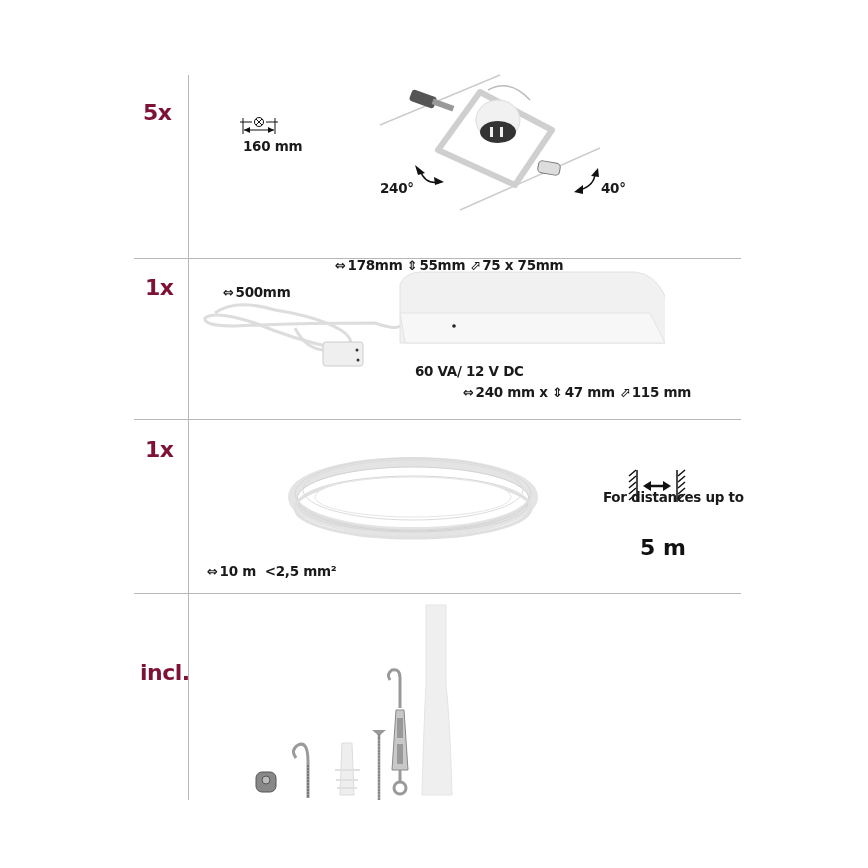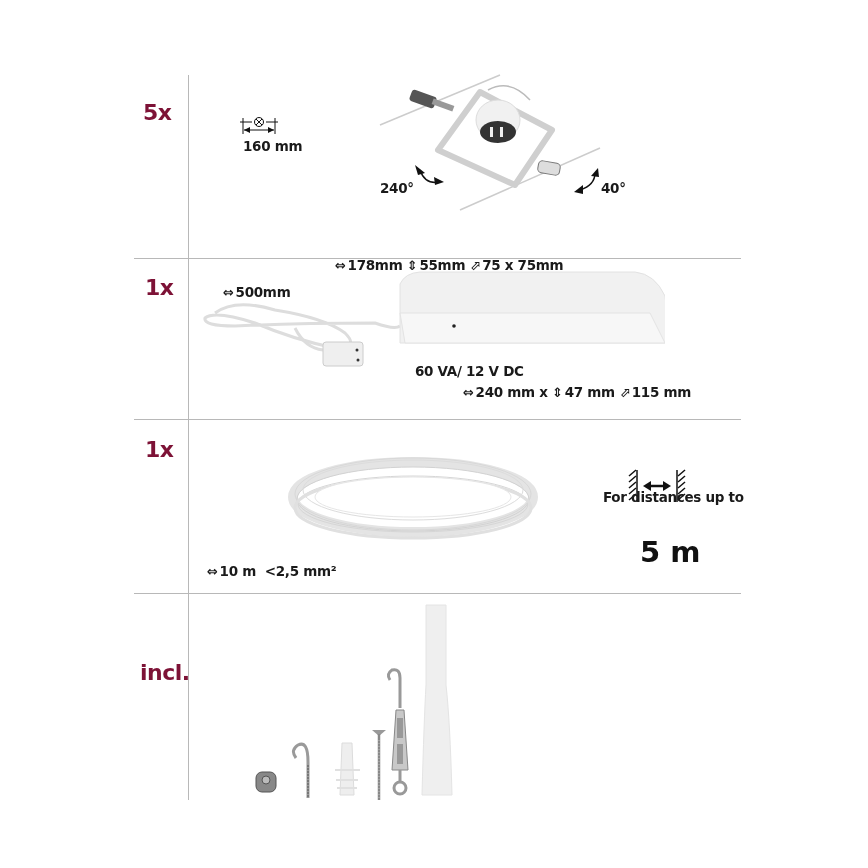--- a/index.html
+++ b/index.html
@@ -6,21 +6,21 @@
   body { width:868px; height:868px; position:relative; overflow:hidden;
          font-family:"DejaVu Sans Condensed","DejaVu Sans", sans-serif; color:#1a1a1a; }
   .abs { position:absolute; }
   .vline { position:absolute; left:188px; top:75px; width:1px; height:725px; background:#b8b8b8; }
   .hline { position:absolute; left:134px; width:607px; height:1px; background:#b8b8b8; }
   .qty { position:absolute; font-family:"DejaVu Sans", sans-serif; font-weight:bold;
          font-size:22px; color:#7d1236; letter-spacing:-0.5px; }
   .spec { position:absolute; font-size:13.5px; color:#1a1a1a; white-space:nowrap;
           font-family:"DejaVu Sans", sans-serif; letter-spacing:-0.3px;font-weight:bold; }
   .spec .ic { font-size:13px; margin-right:2px; }
-  .big { position:absolute; font-family:"DejaVu Sans", sans-serif; font-weight:bold; font-size:29px; color:#111; }
+  .big { position:absolute; font-family:"DejaVu Sans", sans-serif; font-weight:bold; font-size:22px; color:#111; }
 </style>
 </head>
 <body>
 
 <div class="vline"></div>
 <div class="hline" style="top:258px"></div>
 <div class="hline" style="top:419px"></div>
 <div class="hline" style="top:593px"></div>
 
 <div class="qty" style="left:143px; top:100px;">5x</div>

